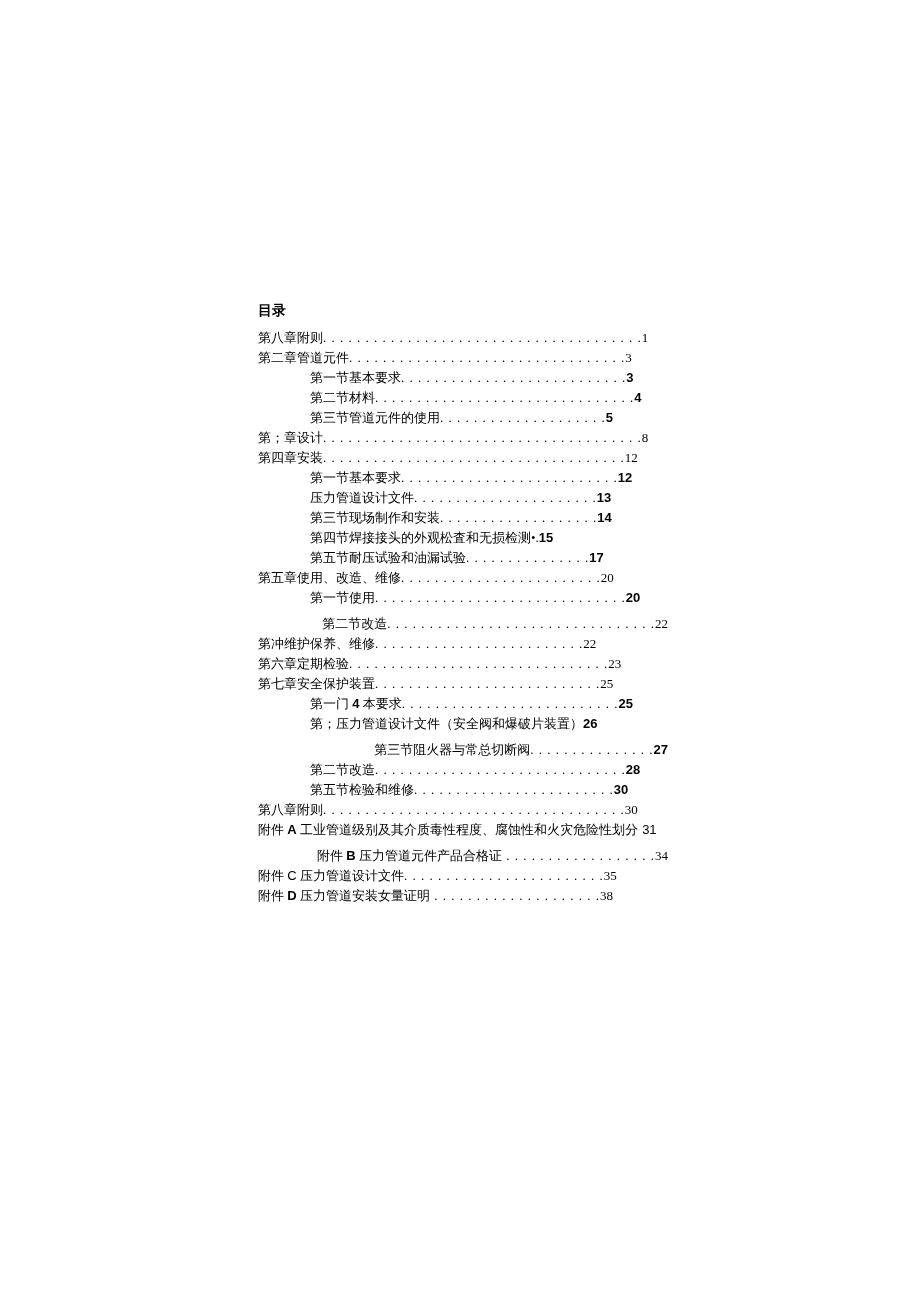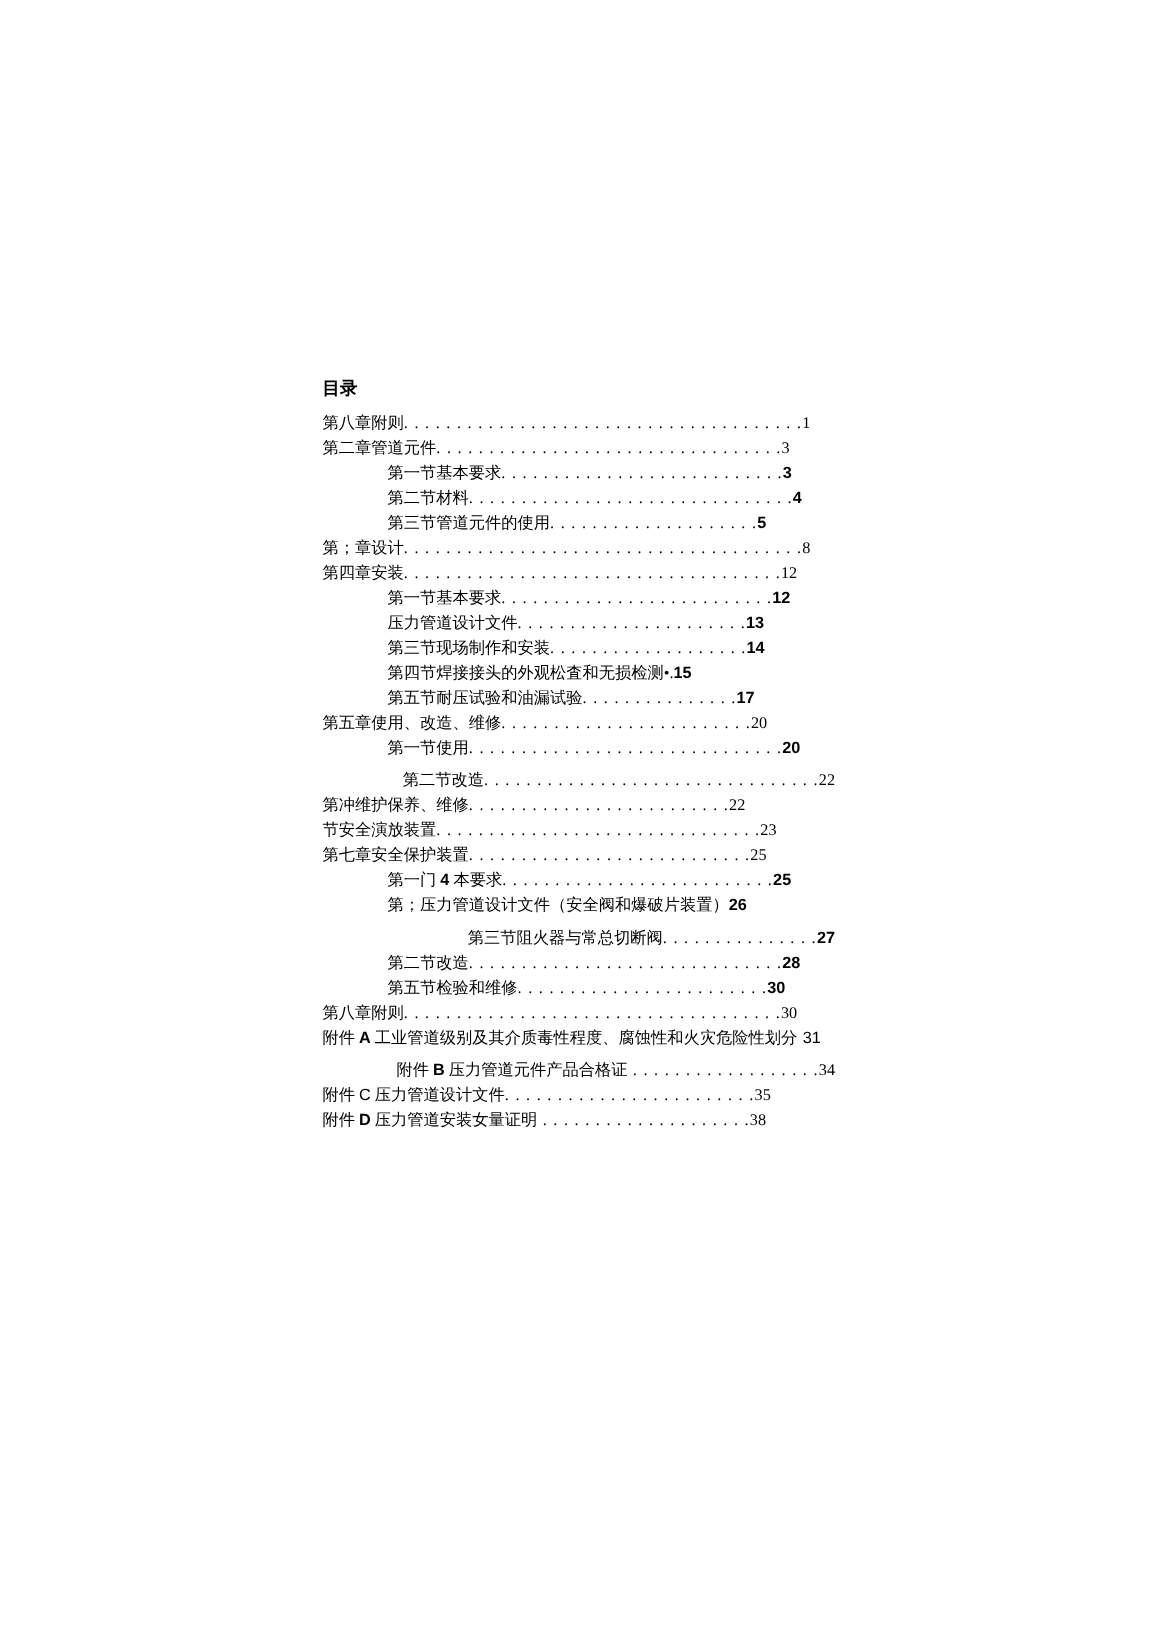--- a/index.html
+++ b/index.html
@@ -78,21 +78,21 @@
       <div class="row"><span class="label">第四章安装</span><span class="dots">. . . . . . . . . . . . . . . . . . . . . . . . . . . . . . . . . . . .</span><span class="page-num plain">12</span></div>
       <div class="row indent"><span class="label">第一节基本要求</span><span class="dots">. . . . . . . . . . . . . . . . . . . . . . . . . .</span><span class="page-num">12</span></div>
       <div class="row indent"><span class="label">压力管道设计文件</span><span class="dots">. . . . . . . . . . . . . . . . . . . . . .</span><span class="page-num">13</span></div>
       <div class="row indent"><span class="label">第三节现场制作和安装</span><span class="dots">. . . . . . . . . . . . . . . . . . .</span><span class="page-num">14</span></div>
       <div class="row indent"><span class="label">第四节焊接接头的外观松査和无损检测•.</span><span class="dots"></span><span class="page-num">15</span></div>
       <div class="row indent"><span class="label">第五节耐压试验和油漏试验</span><span class="dots">. . . . . . . . . . . . . . .</span><span class="page-num">17</span></div>
       <div class="row"><span class="label">第五章使用、改造、维修</span><span class="dots">. . . . . . . . . . . . . . . . . . . . . . . .</span><span class="page-num plain">20</span></div>
       <div class="row indent"><span class="label">第一节使用</span><span class="dots">. . . . . . . . . . . . . . . . . . . . . . . . . . . . . .</span><span class="page-num">20</span></div>
       <div class="row gap"><span class="label">第二节改造</span><span class="dots">. . . . . . . . . . . . . . . . . . . . . . . . . . . . . . . .</span><span class="page-num plain">22</span></div>
       <div class="row"><span class="label">第冲维护保养、维修</span><span class="dots">. . . . . . . . . . . . . . . . . . . . . . . . .</span><span class="page-num plain">22</span></div>
-      <div class="row"><span class="label">节安全演放装置</span><span class="dots">. . . . . . . . . . . . . . . . . . . . . . . . . . . . . . .</span><span class="page-num plain">23</span></div>
+      <div class="row"><span class="label">第六章定期检验</span><span class="dots">. . . . . . . . . . . . . . . . . . . . . . . . . . . . . . .</span><span class="page-num plain">23</span></div>
       <div class="row"><span class="label">第七章安全保护装置</span><span class="dots">. . . . . . . . . . . . . . . . . . . . . . . . . . .</span><span class="page-num plain">25</span></div>
       <div class="row indent"><span class="label">第一门 <span class="bold-latin">4</span> 本要求</span><span class="dots">. . . . . . . . . . . . . . . . . . . . . . . . . .</span><span class="page-num">25</span></div>
       <div class="row indent"><span class="label">第；压力管道设计文件（安全阀和爆破片装置）</span><span class="dots"></span><span class="page-num">26</span></div>
       <div class="row indent gap"><span class="label">第三节阻火器与常总切断阀</span><span class="dots">. . . . . . . . . . . . . . .</span><span class="page-num">27</span></div>
       <div class="row indent"><span class="label">第二节改造</span><span class="dots">. . . . . . . . . . . . . . . . . . . . . . . . . . . . . .</span><span class="page-num">28</span></div>
       <div class="row indent"><span class="label">第五节检验和维修</span><span class="dots">. . . . . . . . . . . . . . . . . . . . . . . .</span><span class="page-num">30</span></div>
       <div class="row"><span class="label">第八章附则</span><span class="dots">. . . . . . . . . . . . . . . . . . . . . . . . . . . . . . . . . . . .</span><span class="page-num plain">30</span></div>
       <div class="row"><span class="label">附件 <span class="bold-latin">A</span> 工业管道级别及其介质毒性程度、腐蚀性和火灾危险性划分</span><span class="dots"> </span><span class="page-num plain" style="font-family: Arial, sans-serif; font-size: 13px;">31</span></div>
       <div class="row gap"><span class="label">附件 <span class="bold-latin">B</span> 压力管道元件产品合格证</span><span class="dots"> . . . . . . . . . . . . . . . . . .</span><span class="page-num plain">34</span></div>
       <div class="row"><span class="label">附件 <span class="plain-latin">C</span> 压力管道设计文件</span><span class="dots">. . . . . . . . . . . . . . . . . . . . . . . .</span><span class="page-num plain">35</span></div>

